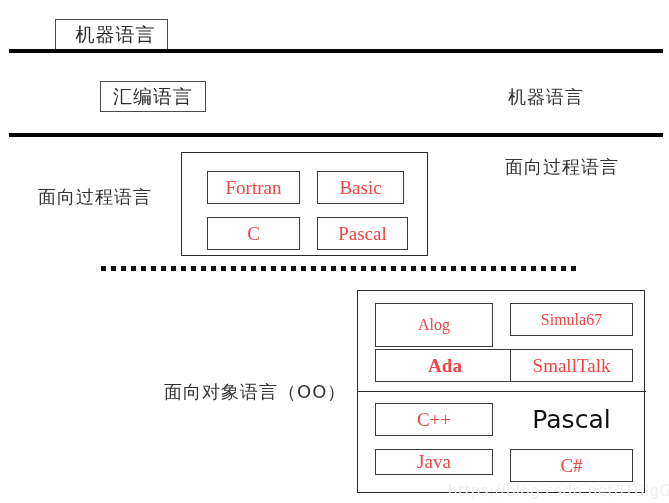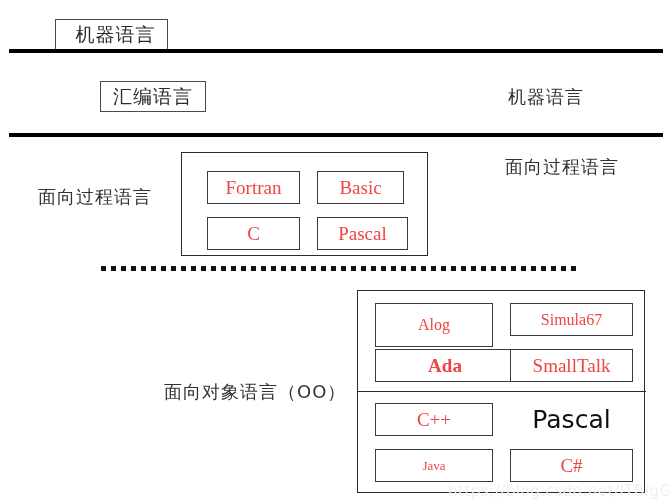--- a/index.html
+++ b/index.html
@@ -156,20 +156,20 @@
     <div class="chip" style="left:152px; top:12px; width:123px; height:33px; font-size:16px;">Simula67</div>
 
     <div class="chip" style="left:17px; top:58px; width:140px; height:33px; font-size:19px;font-weight:bold;">Ada</div>
 
     <div class="chip" style="left:152px; top:58px; width:123px; height:33px; font-size:19px;">SmallTalk</div>
 
     <div class="chip" style="left:17px; top:112px; width:118px; height:33px; font-size:19px;">C++</div>
 
     <div class="python" style="left:152px; top:110px; width:123px; height:37px;">Pascal</div>
 
-    <div class="chip" style="left:17px; top:158px; width:118px; height:33px; font-size:13px;">Java</div>
+    <div class="chip" style="left:17px; top:158px; width:118px; height:26px; font-size:19px;">Java</div>
 
     <div class="chip" style="left:152px; top:158px; width:123px; height:33px; font-size:19px;">C#</div>
   </div>
 
   <div class="watermark" style="left:448px; top:482px;">https://blog.csdn.net/ITBigGod</div>
 
 </div>
 
 </body></html>

